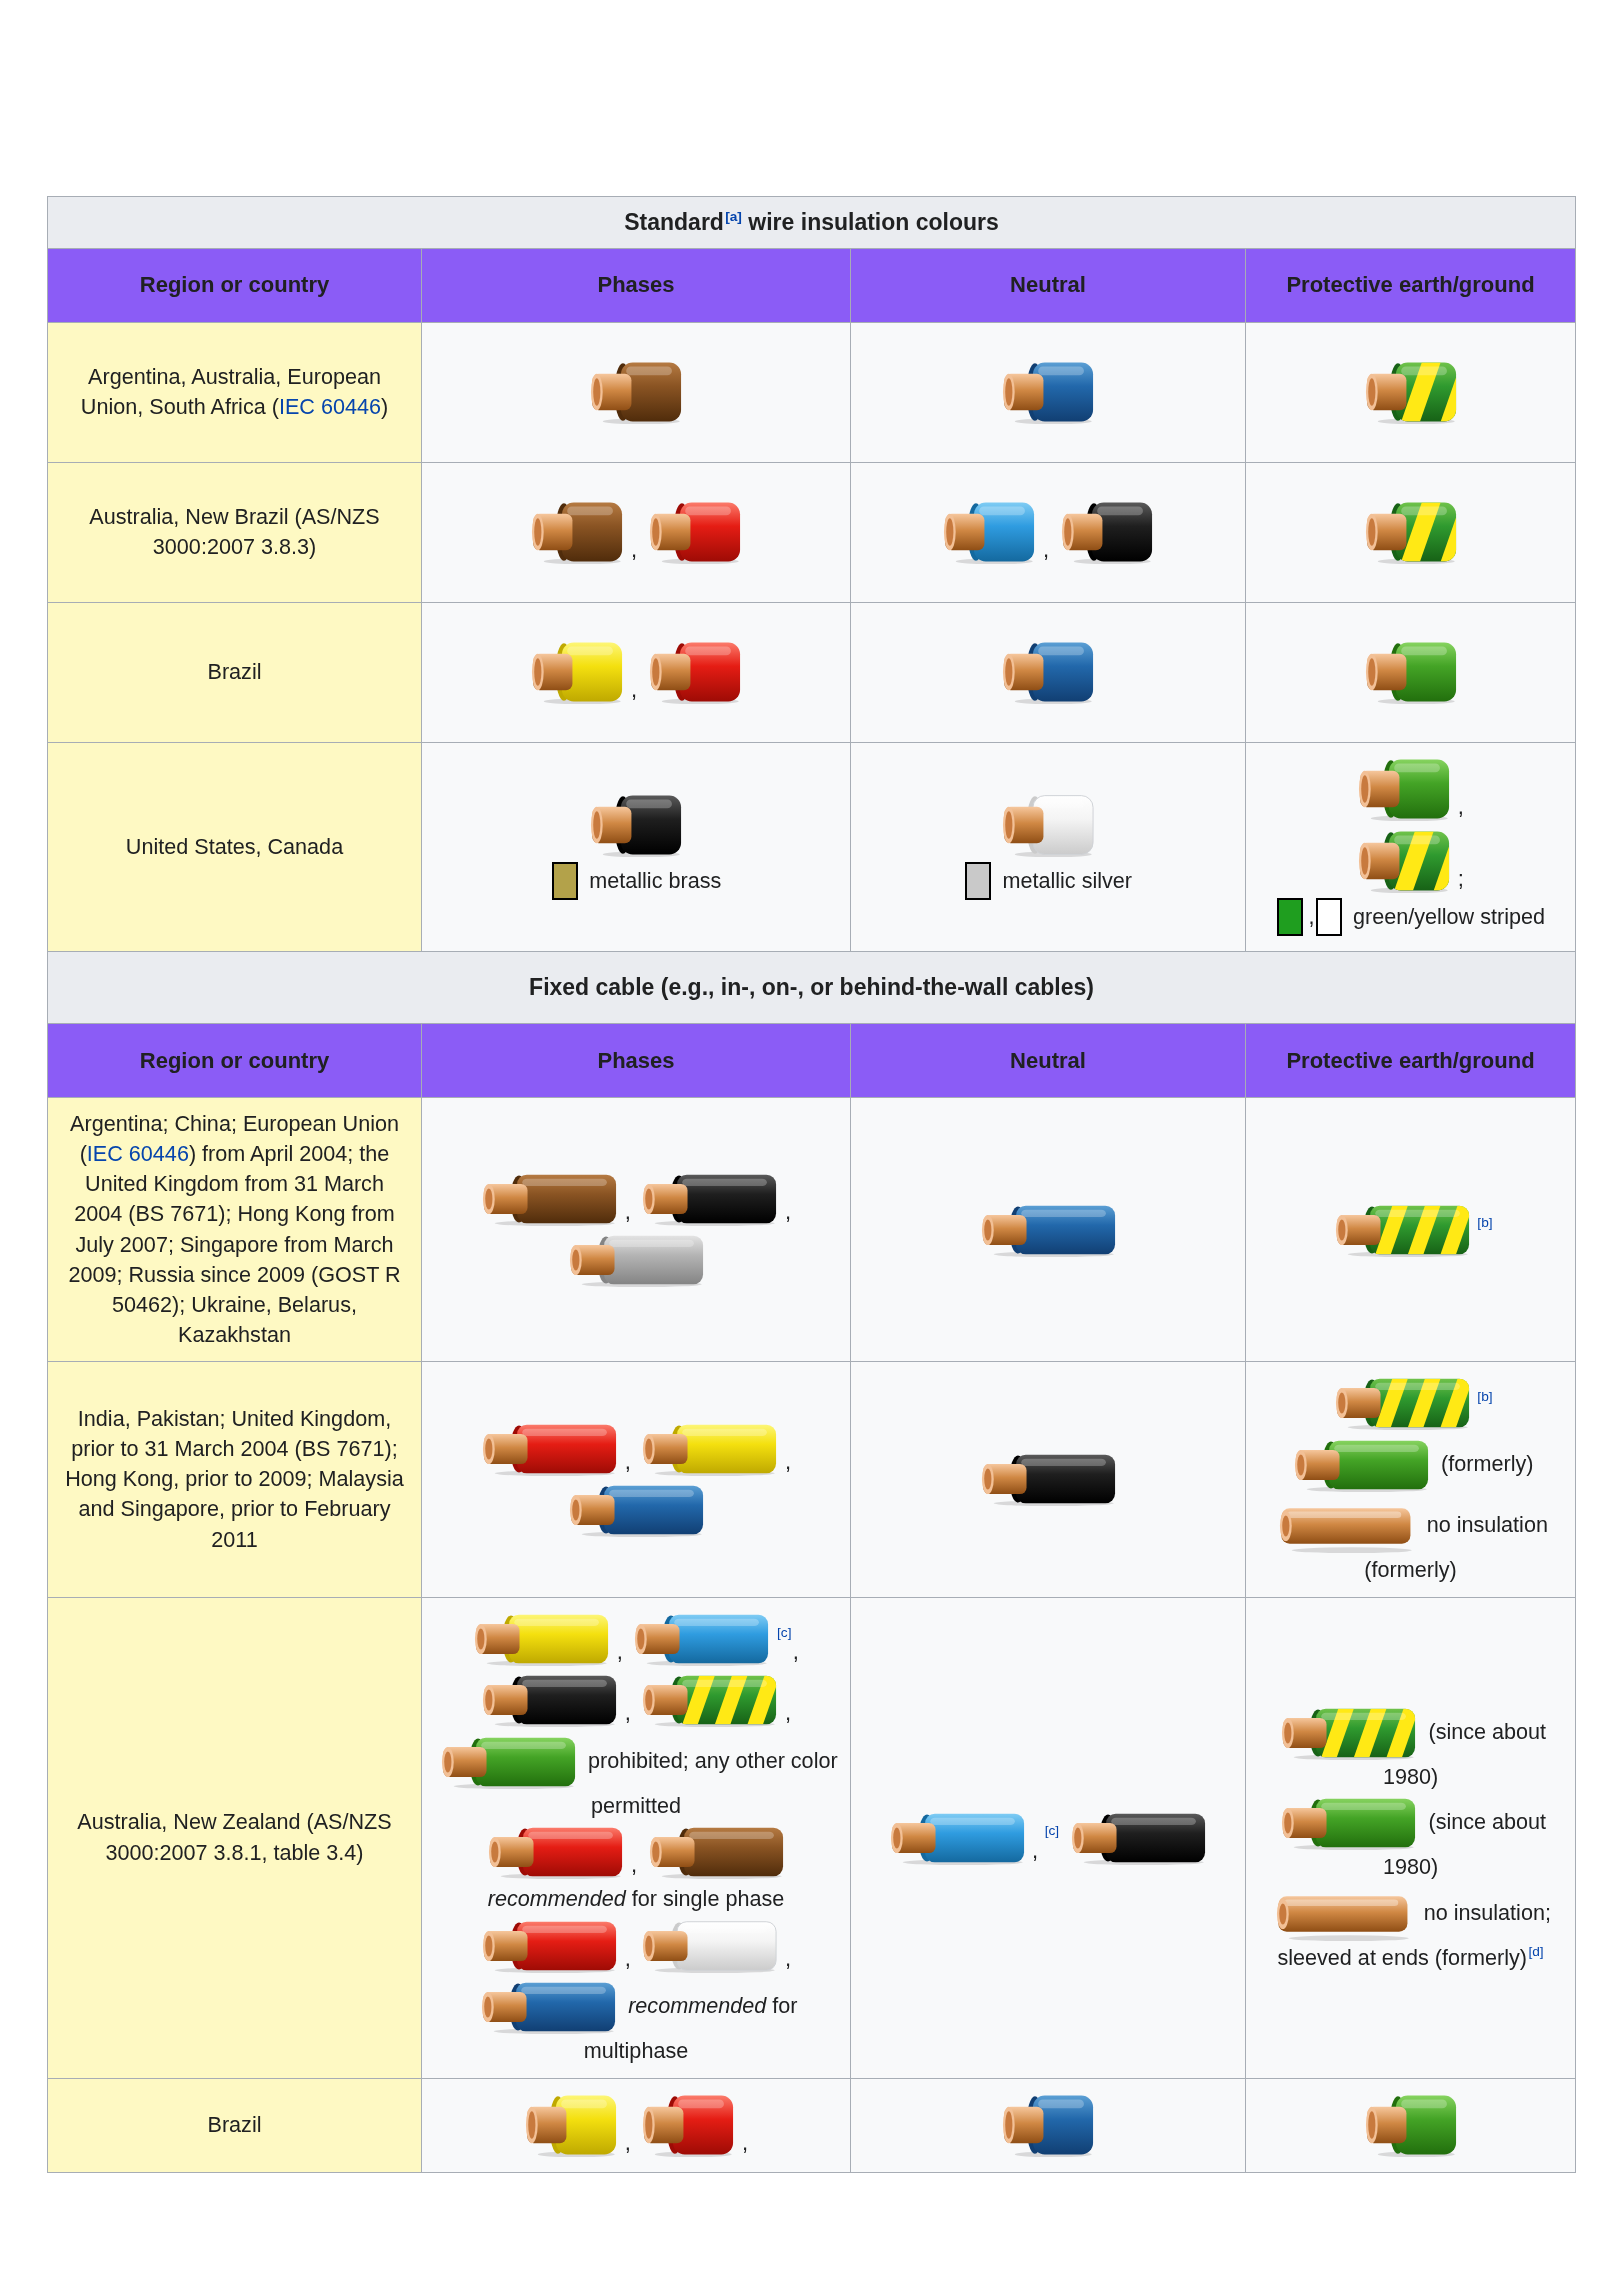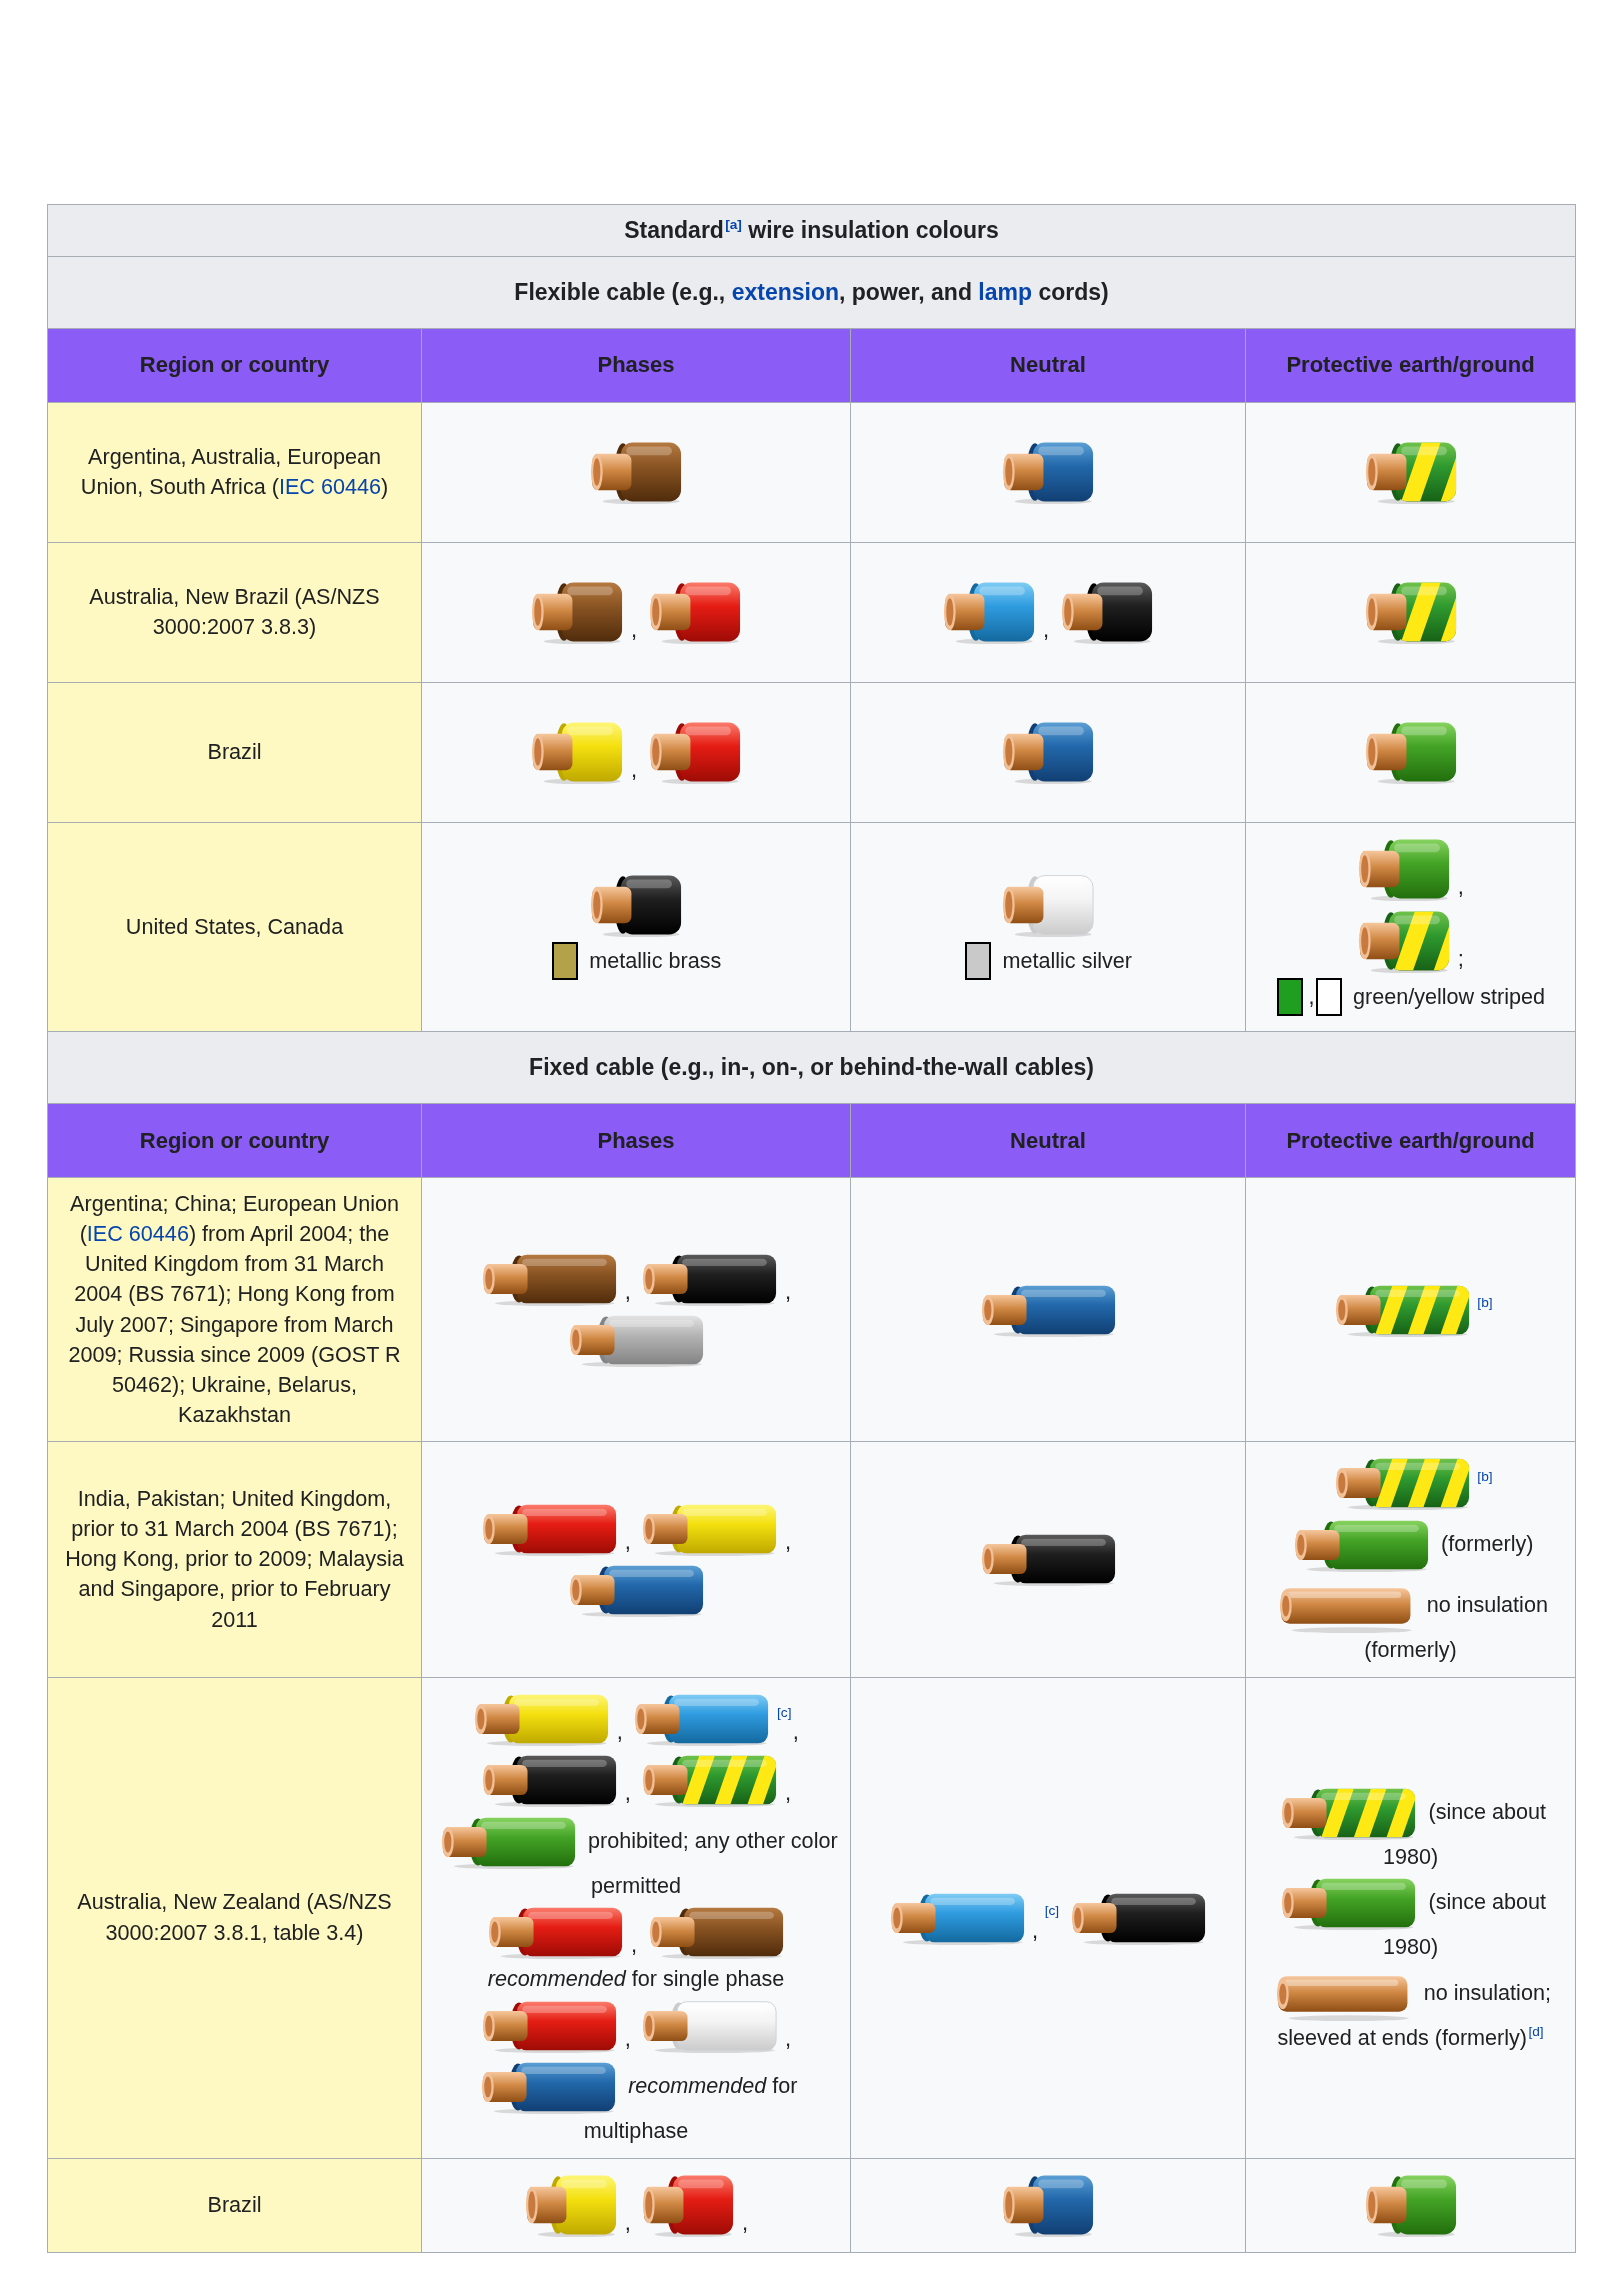--- a/index.html
+++ b/index.html
@@ -1,18 +1,18 @@
 <!DOCTYPE html>
 <html lang="en" style="font-size:10.5px"><head>
 <meta charset="utf-8">
 <style>
   html,body{margin:0;padding:0;background:#ffffff;}
   .page{position:relative;width:1622px;height:2295px;background:#ffffff;overflow:hidden;
         font-family:"Liberation Sans",sans-serif;color:#202122;font-size:21.6px;}
-  table.wiretable{position:absolute;left:47px;top:204px;width:1529px;border-collapse:collapse;
+  table.wiretable{position:absolute;left:47px;top:196px;width:1529px;border-collapse:collapse;
         table-layout:fixed;background:#f8f9fa;}
   table.wiretable th,table.wiretable td{border:1.3px solid #a7adb5;}
   th.r-title{background:#eaecf0;font-size:23px;font-weight:bold;text-align:center;padding:11.8px 6.5px;}
   th.r-sub{background:#eaecf0;font-size:23px;font-weight:bold;text-align:center;padding:22px 6.5px;}
   th.r-head{background:#8b5cf6;font-size:22px;font-weight:bold;text-align:center;padding:23.6px 6.5px;}
   td.region{background:#fef9c3;text-align:center;vertical-align:middle;padding:10.5px 13px;line-height:1.4;}
   td.cellc{background:#f8f9fa;text-align:center;vertical-align:middle;padding:9.2px 10.5px;line-height:1.35;}
   tr.r-data-0{height:140px;}
   a.lnk{color:#0645ad;text-decoration:none;}
   sup.ref{font-size:13.7px;line-height:0;vertical-align:super;margin-left:1.3px;}
@@ -32,23 +32,20 @@
       <col style="width:374px">
         <col style="width:429px">
         <col style="width:395px">
         <col style="width:330px">
     </colgroup>
     <tbody id="tbody">
         <tr>
           <th class="r-title" colspan="4"><span class="txt">Standard</span><sup class="ref"><a class="lnk" href="#">[a]</a></sup><span class="txt"> wire insulation colours</span></th>
         </tr>
         <tr>
-          <th class="r-sub" colspan="4"><span class="txt">Flexible cable (e.g., </span><a class="lnk" href="#">extension</a><span class="txt">, power, and </span><a class="lnk" href="#">lamp</a><span class="txt"> cords)</span></th>
-        </tr>
-        <tr>
           <th class="r-head">Region or country</th>
           <th class="r-head">Phases</th>
           <th class="r-head">Neutral</th>
           <th class="r-head">Protective earth/ground</th>
         </tr>
         <tr class="r-data-0">
           <td class="region"><span class="txt">Argentina, Australia, European Union, South Africa (</span><a class="lnk" href="#">IEC 60446</a><span class="txt">)</span></td>
           <td class="cellc">
             <div class="line"><span class="wire"><svg viewBox="0 0 150 98" width="98" height="64" xmlns="http://www.w3.org/2000/svg">
                   <defs>

